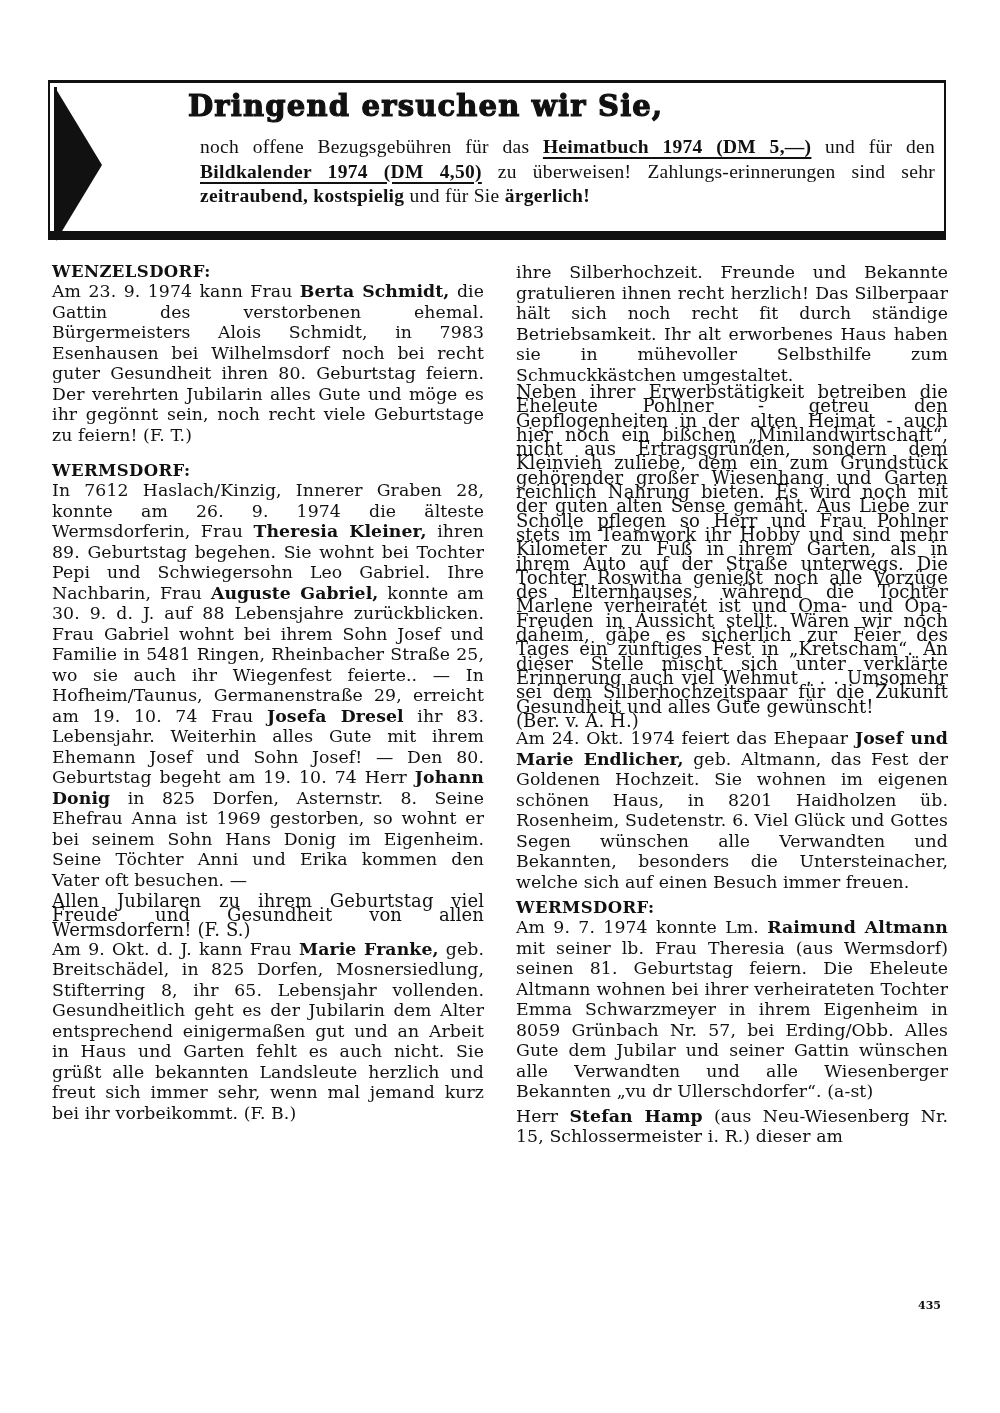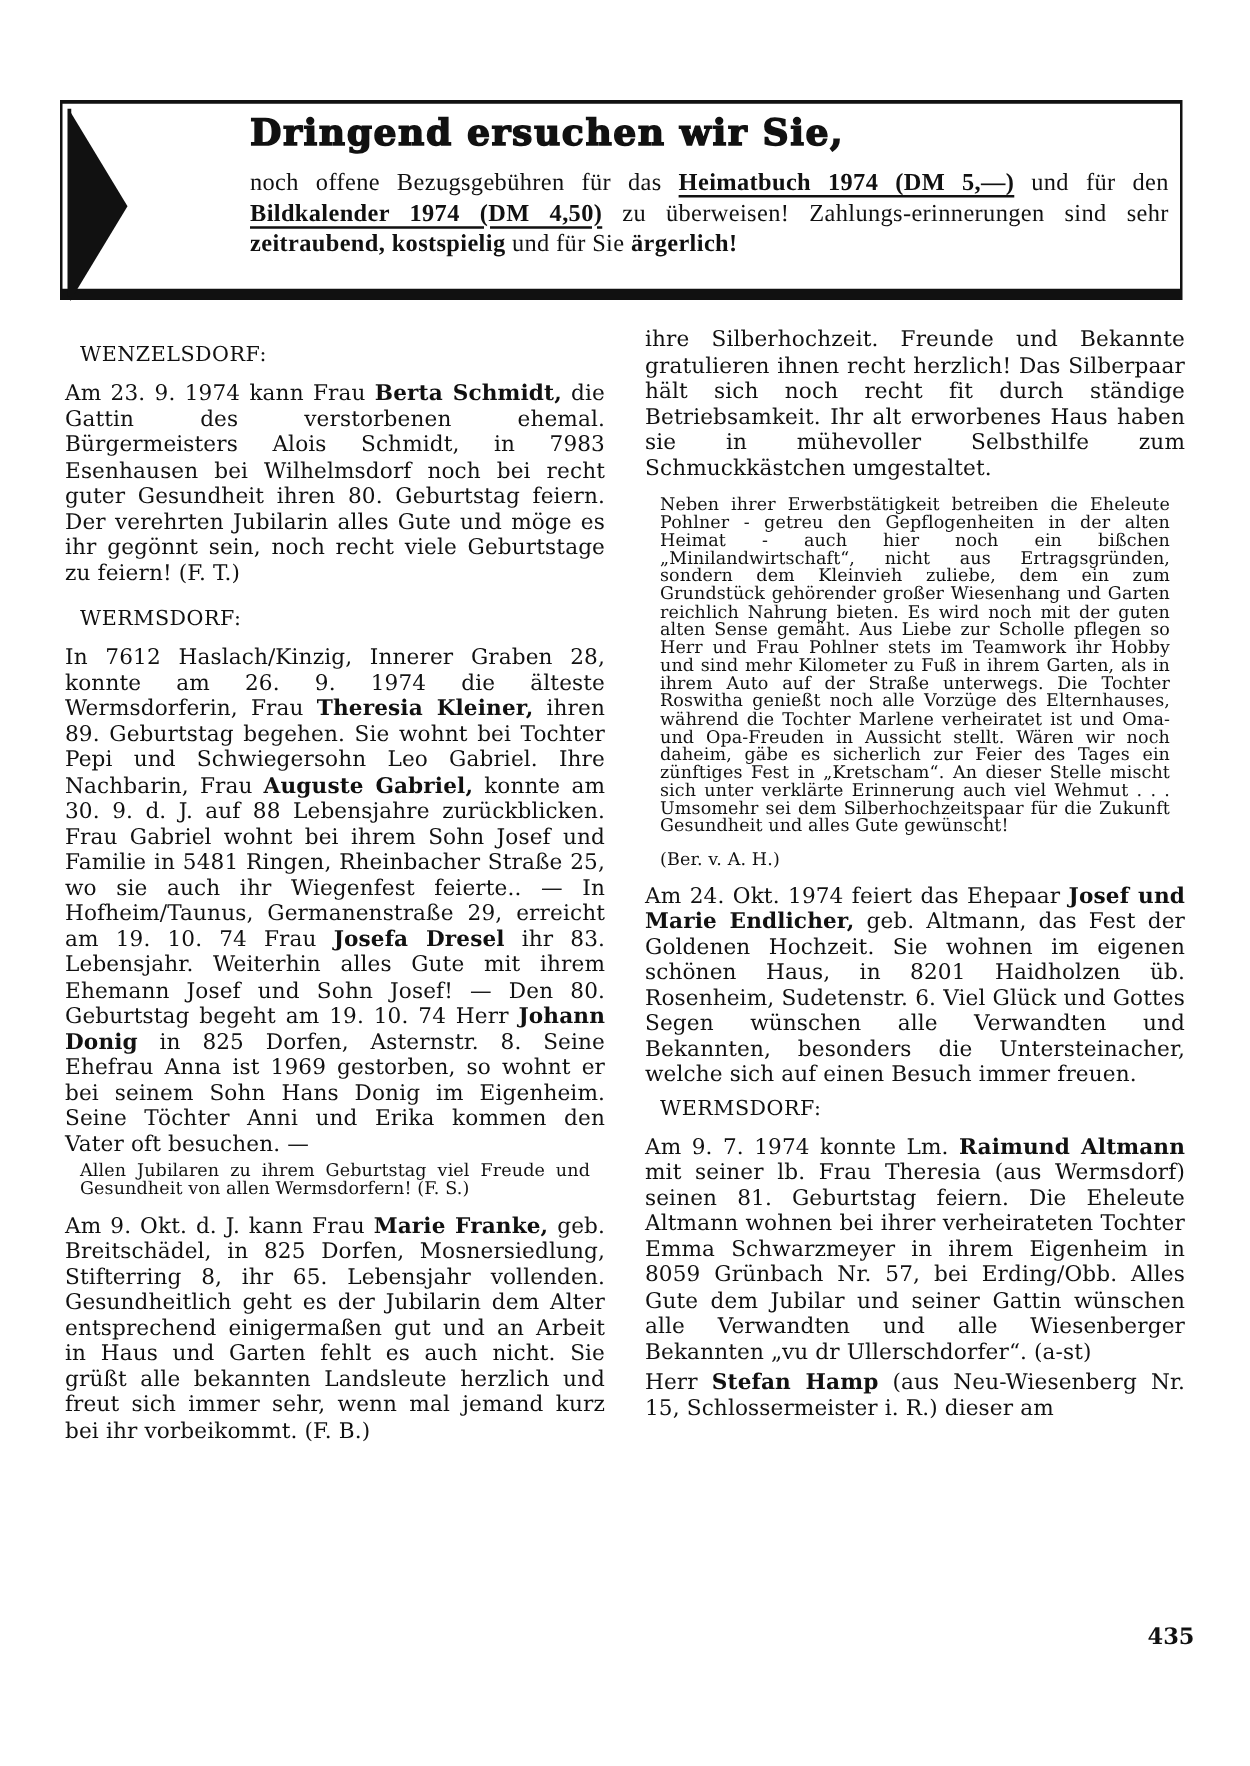--- a/index.html
+++ b/index.html
@@ -17,21 +17,21 @@
   }
   .notice-arrow {
     position: absolute; left: 6px; top: 6px;
     width: 0; height: 0;
     border-top: 76px solid transparent;
     border-bottom: 76px solid transparent;
     border-left: 46px solid #111;
   }
   .notice-arrow-bar { position: absolute; left: 4px; top: 4px; width: 3px; height: 150px; background:#111; }
   .notice-title {
-    position: absolute; left: 150px; top: 6px;
+    position: absolute; left: 138px; top: 6px;
     font-family: "DejaVu Serif", serif; font-weight: 900;
     font-size: 29px; letter-spacing: 1.2px;
     -webkit-text-stroke: 1.2px #111;
   }
   .notice-body {
     position: absolute; left: 150px; top: 52px; width: 735px;
     font-family: "Liberation Serif", serif; font-size: 19.5px; line-height: 24.5px;
     text-align: justify; letter-spacing: 0.3px;
   }
   .notice-body .ul { font-weight: bold; text-decoration: underline; text-decoration-thickness: 2px; text-underline-offset: 4px; }
@@ -43,32 +43,32 @@
   }
   .col-left { left: 52px; }
   .col-right { left: 516px; }
   .p {
     font-family: "DejaVu Serif", serif; font-size: 17.3px; line-height: 20.5px;
     text-align: justify; margin: 0; letter-spacing: 0.1px;
     hyphens: manual;
   }
   .p b { font-weight: bold; }
   .small {
-    font-family: "DejaVu Serif", serif; font-size: 14px; line-height: 14.3px;
-    text-align: justify; margin: 12px; font-weight: 500;
+    font-family: "DejaVu Serif", serif; font-size: 18px; line-height: 14.3px;
+    text-align: justify; margin: 0; font-weight: 500;
     letter-spacing: 0.1px;
   }
   .heading {
-    font-family: "DejaVu Serif", serif; font-weight: normal; font-size: 16.5px;
-    letter-spacing: 0.4px; margin: 12px;
+    font-family: "DejaVu Serif", serif; font-weight: bold; font-size: 16.5px;
+    letter-spacing: 0.4px; margin: 0;
   }
   .right-align { text-align: left; }
   .page-number {
     position: absolute; left: 918px; top: 1299px;
-    font-family: "DejaVu Serif", serif; font-weight: bold; font-size: 18px;
+    font-family: "DejaVu Serif", serif; font-weight: bold; font-size: 11px;
   }
 </style>
 </head>
 <body>
 
 <div class="notice">
   <div class="notice-arrow-bar"></div>
   <div class="notice-arrow"></div>
   <div class="notice-title">Dringend ersuchen wir Sie,</div>
   <div class="notice-body">

